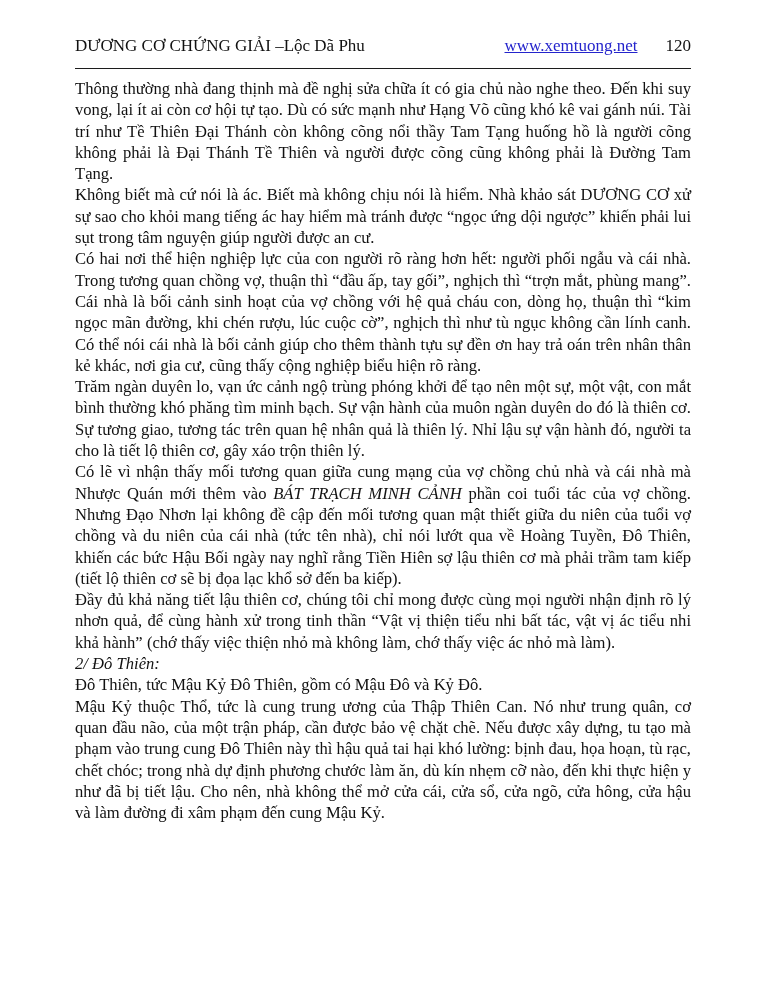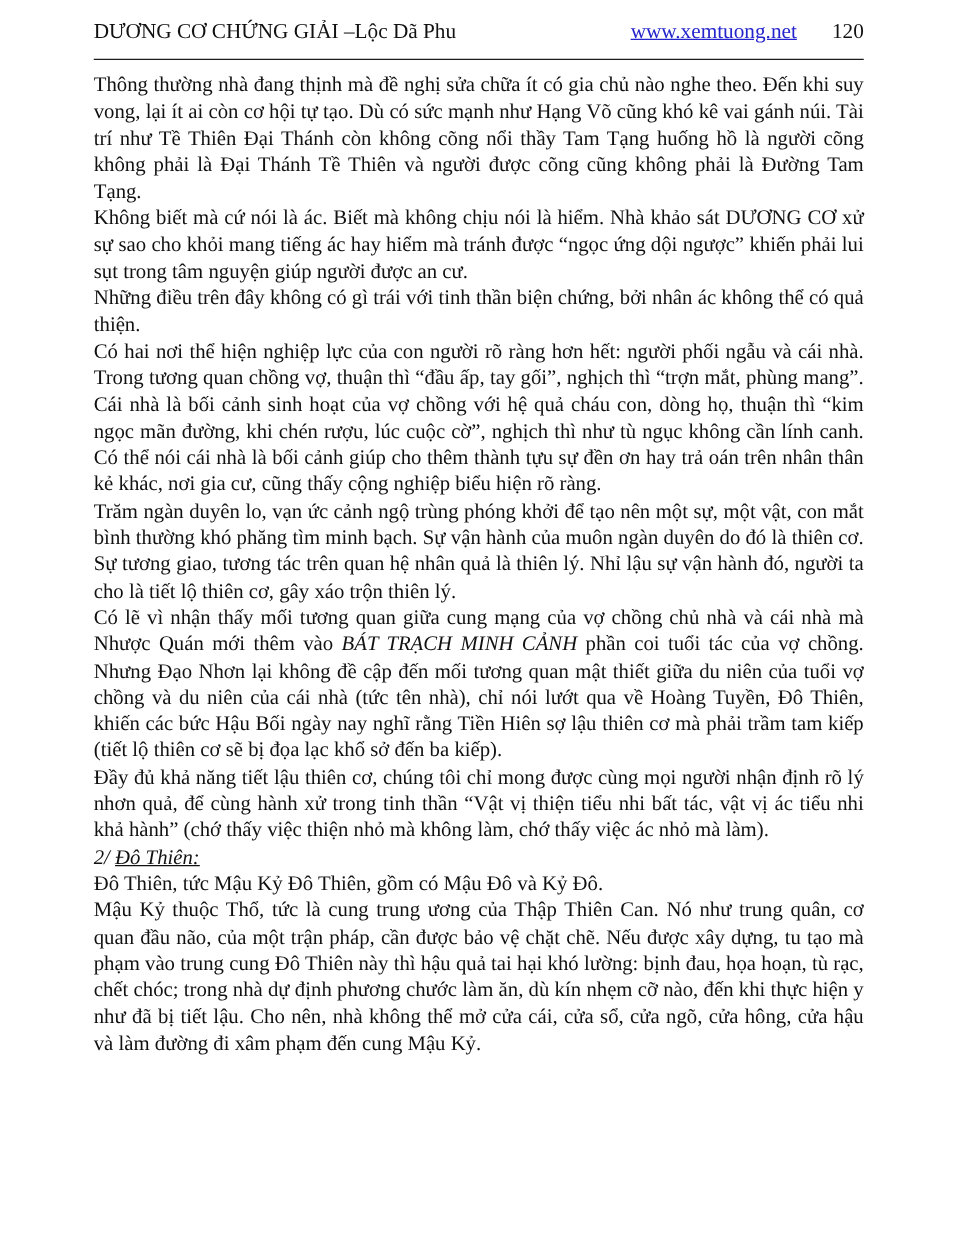--- a/index.html
+++ b/index.html
@@ -11,21 +11,21 @@
     width: 765px;
     height: 990px;
     font-family: "Liberation Serif", "DejaVu Serif", serif;
     color: #111111;
     overflow: hidden;
   }
   .page {
     box-sizing: border-box;
     width: 765px;
     height: 990px;
-    padding: 15px 74px 0 75px;
+    padding: 36px 74px 0 75px;
     background: #ffffff;
   }
   .header {
     display: flex;
     align-items: baseline;
     font-size: 17px;
     white-space: nowrap;
   }
   .header-title {
     flex: 1 1 auto;
@@ -49,38 +49,36 @@
     text-align: justify;
   }
   p.para {
     margin: 0;
     padding: 0;
   }
   .normal { font-style: normal; }
   .italic { font-style: italic; }
   .italic-underline {
     font-style: italic;
-    text-decoration: underline;
   }
   p.heading { text-align: left; }
 </style>
 </head>
 <body style="background: rgb(255, 255, 255); color: rgb(17, 17, 17);">
 
 <div class="page">
   <div class="header">
     <span class="header-title">DƯƠNG CƠ CHỨNG GIẢI –Lộc Dã Phu</span>
     <span class="header-link" style="color: rgb(36, 36, 204);">www.xemtuong.net</span>
     <span class="header-page-number">120</span>
   </div>
   <hr class="header-rule">
   <div class="document-body">
       <p class="para"><span class="normal">Thông thường nhà đang thịnh mà đề nghị sửa chữa ít có gia chủ nào nghe theo. Đến khi suy vong, lại ít ai còn cơ hội tự tạo. Dù có sức mạnh như Hạng Võ cũng khó kê vai gánh núi. Tài trí như Tề Thiên Đại Thánh còn không cõng nổi thầy Tam Tạng huống hồ là người cõng không phải là Đại Thánh Tề Thiên và người được cõng cũng không phải là Đường Tam Tạng.</span></p>
       <p class="para"><span class="normal">Không biết mà cứ nói là ác. Biết mà không chịu nói là hiểm. Nhà khảo sát DƯƠNG CƠ xử sự sao cho khỏi mang tiếng ác hay hiểm mà tránh được “ngọc ứng dội ngược” khiến phải lui sụt trong tâm nguyện giúp người được an cư.</span></p>
-      <p class="para"><span class="normal">Những điều trên đây không có gì trái với tinh thần biện chứng, bởi nhân ác không thể có quả thiện.</span></p>
       <p class="para"><span class="normal">Có hai nơi thể hiện nghiệp lực của con người rõ ràng hơn hết: người phối ngẫu và cái nhà. Trong tương quan chồng vợ, thuận thì “đầu ấp, tay gối”, nghịch thì “trợn mắt, phùng mang”. Cái nhà là bối cảnh sinh hoạt của vợ chồng với hệ quả cháu con, dòng họ, thuận thì “kim ngọc mãn đường, khi chén rượu, lúc cuộc cờ”, nghịch thì như tù ngục không cần lính canh. Có thể nói cái nhà là bối cảnh giúp cho thêm thành tựu sự đền ơn hay trả oán trên nhân thân kẻ khác, nơi gia cư, cũng thấy cộng nghiệp biểu hiện rõ ràng.</span></p>
       <p class="para"><span class="normal">Trăm ngàn duyên lo, vạn ức cảnh ngộ trùng phóng khởi để tạo nên một sự, một vật, con mắt bình thường khó phăng tìm minh bạch. Sự vận hành của muôn ngàn duyên do đó là thiên cơ. Sự tương giao, tương tác trên quan hệ nhân quả là thiên lý. Nhỉ lậu sự vận hành đó, người ta cho là tiết lộ thiên cơ, gây xáo trộn thiên lý.</span></p>
       <p class="para"><span class="normal">Có lẽ vì nhận thấy mối tương quan giữa cung mạng của vợ chồng chủ nhà và cái nhà mà Nhược Quán mới thêm vào </span><span class="italic">BÁT TRẠCH MINH CẢNH</span><span class="normal"> phần coi tuổi tác của vợ chồng. Nhưng Đạo Nhơn lại không đề cập đến mối tương quan mật thiết giữa du niên của tuổi vợ chồng và du niên của cái nhà (tức tên nhà), chỉ nói lướt qua về Hoàng Tuyền, Đô Thiên, khiến các bức Hậu Bối ngày nay nghĩ rằng Tiền Hiên sợ lậu thiên cơ mà phải trầm tam kiếp (tiết lộ thiên cơ sẽ bị đọa lạc khổ sở đến ba kiếp).</span></p>
       <p class="para"><span class="normal">Đầy đủ khả năng tiết lậu thiên cơ, chúng tôi chỉ mong được cùng mọi người nhận định rõ lý nhơn quả, để cùng hành xử trong tinh thần “Vật vị thiện tiểu nhi bất tác, vật vị ác tiểu nhi khả hành” (chớ thấy việc thiện nhỏ mà không làm, chớ thấy việc ác nhỏ mà làm).</span></p>
       <p class="para heading"><span class="italic">2/ </span><span class="italic-underline">Đô Thiên:</span></p>
       <p class="para"><span class="normal">Đô Thiên, tức Mậu Kỷ Đô Thiên, gồm có Mậu Đô và Kỷ Đô.</span></p>
       <p class="para"><span class="normal">Mậu Kỷ thuộc Thổ, tức là cung trung ương của Thập Thiên Can. Nó như trung quân, cơ quan đầu não, của một trận pháp, cần được bảo vệ chặt chẽ. Nếu được xây dựng, tu tạo mà phạm vào trung cung Đô Thiên này thì hậu quả tai hại khó lường: bịnh đau, họa hoạn, tù rạc, chết chóc; trong nhà dự định phương chước làm ăn, dù kín nhẹm cỡ nào, đến khi thực hiện y như đã bị tiết lậu. Cho nên, nhà không thể mở cửa cái, cửa sổ, cửa ngõ, cửa hông, cửa hậu và làm đường đi xâm phạm đến cung Mậu Kỷ.</span></p>
     </div>
 </div>
 

